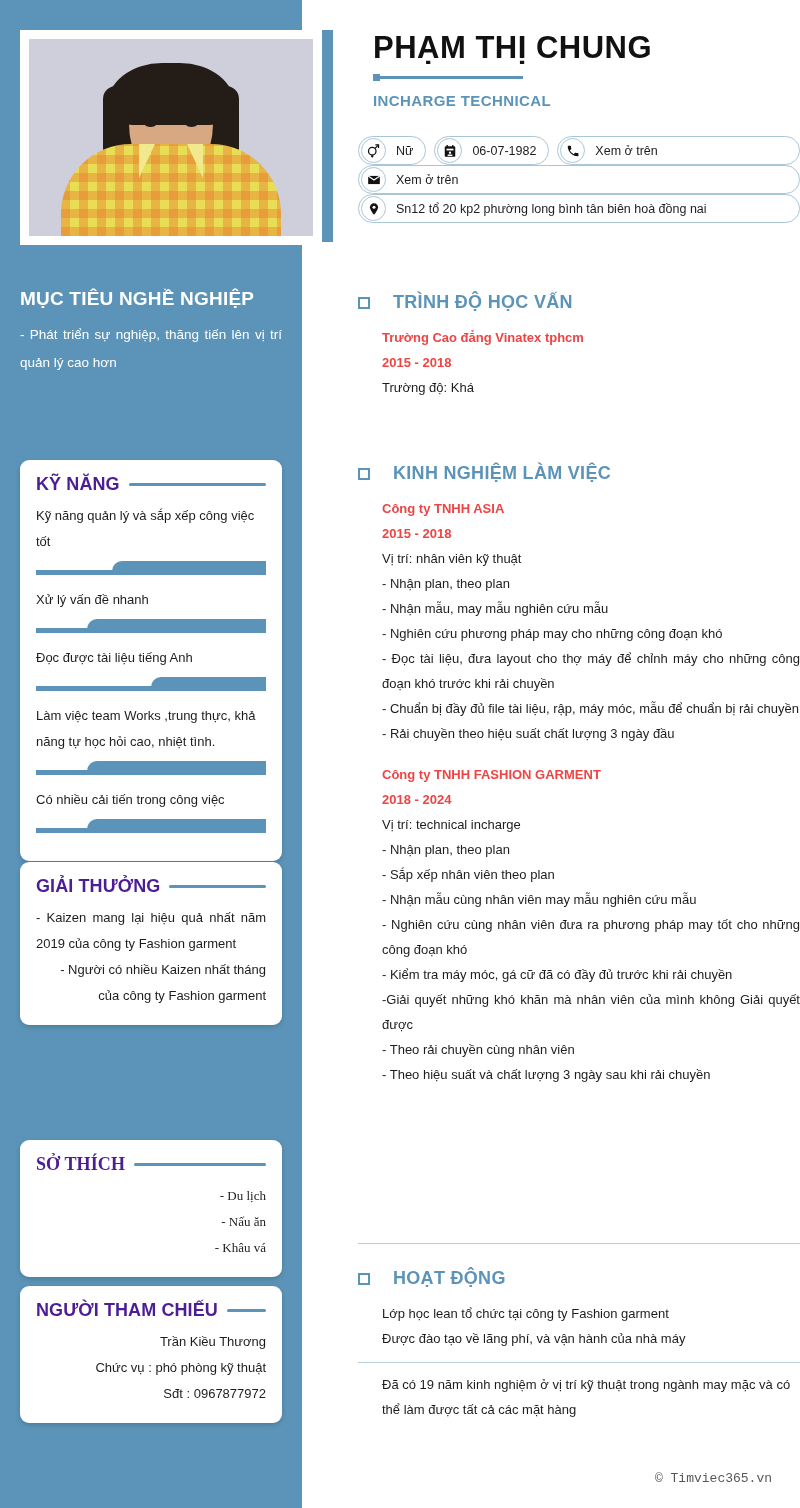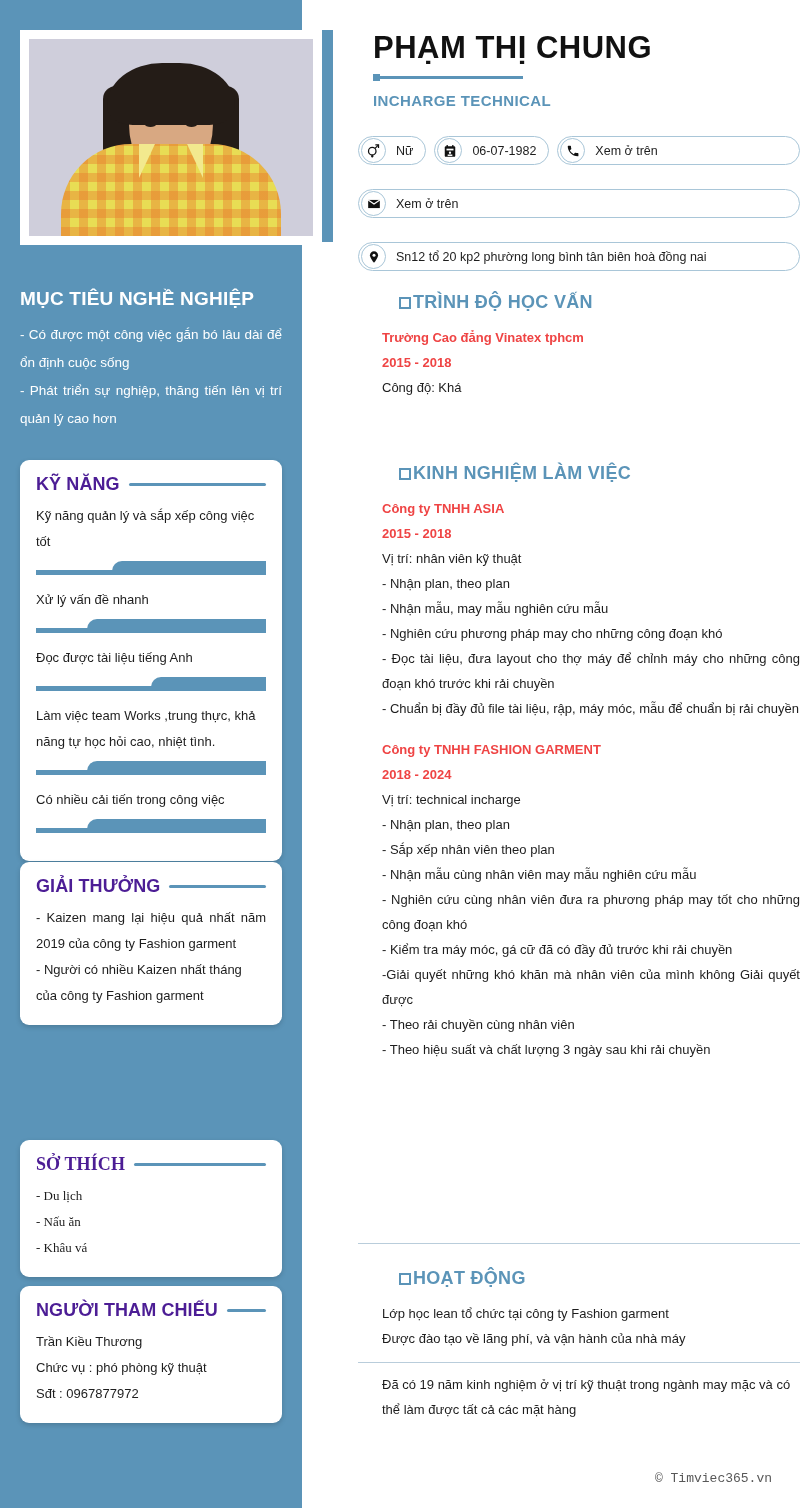--- a/index.html
+++ b/index.html
@@ -107,21 +107,21 @@
     border-radius: 9px;
     box-shadow: 0 2px 5px rgba(0,0,0,.17);
     padding: 14px 16px 16px 16px;
   }
   .card-head { display: flex; align-items: center; gap: 9px; margin-bottom: 8px; }
   .card-head h3 {
     font-size: 18px; font-weight: bold; color: #4c1d95;
     white-space: nowrap; letter-spacing: .1px;
   }
   .card-rule { flex: 1; height: 3px; background: #5b94b8; border-radius: 2px; }
-  .card p, .card li { font-size: 13px; color: #1d1d1d; line-height: 26px; }
+  .card p, .card li { font-size: 13px; color: #1d1d1d; line-height: 26px; text-align: right; }
   .card .just { text-align: justify; }
 
   
   .skill { margin-bottom: 4px; }
   .skill .lbl { font-size: 13px; color: #1d1d1d; line-height: 26px; }
   .bar { position: relative; height: 14px; margin: 6px 0 12px 0; }
   .bar .track {
     position: absolute; left: 0; bottom: 0;
     width: 100%; height: 5px; background: #5b94b8;
   }
@@ -148,39 +148,39 @@
     width: 7px; height: 7px; background: #5b94b8;
   }
   #job-title {
     position: absolute; left: 40px; top: 92px;
     font-size: 15px; font-weight: bold; color: #5b94b8;
     letter-spacing: .4px;
   }
 
   
   #contact { position: absolute; left: 25px; top: 136px; width: 442px; }
-  .pill-row { display: flex; gap: 8px; margin-bottom: 24px; }
+  .pill-row { display: flex; gap: 8px; margin-bottom: 0; }
   .pill {
     display: flex; align-items: center;
     border: 1px solid #a9c6d8; border-radius: 16px;
     height: 29px; padding: 0 12px 0 2px;
   }
   .pill .ico {
     width: 25px; height: 25px; flex: 0 0 25px;
     border: 1px solid #a9c6d8; border-radius: 50%;
     display: flex; align-items: center; justify-content: center;
     background: #ffffff; margin-right: 10px;
   }
   .pill .txt { font-size: 12.5px; color: #1d1d1d; white-space: nowrap; }
   .pill.grow { flex: 1; }
   .pill.full { width: 100%; }
 
   
   .sec { position: absolute; left: 25px; width: 442px; }
-  .sec-head { display: flex; align-items: center; gap: 2px; margin-bottom: 12px; margin-left: 41px; }
+  .sec-head { display: flex; align-items: center; gap: 23px; margin-bottom: 12px; }
   .sec-box {
     width: 12px; height: 12px; flex: 0 0 12px;
     border: 2px solid #5b94b8;
   }
   .sec-head h2 {
     font-size: 18px; font-weight: bold; color: #5b94b8; letter-spacing: .3px;
   }
   .sec-body { padding-left: 24px; }
   .sec-body .b { font-size: 13px; font-weight: bold; color: #ef4444; line-height: 25px; }
   .sec-body .t { font-size: 13px; color: #1d1d1d; line-height: 25px; }
@@ -218,21 +218,20 @@
       <div class="p-hairfront"></div>
       <div class="p-body">
         <div class="p-collar-l"></div>
         <div class="p-collar-r"></div>
       </div>
     </div>
   </div>
 
   <div id="objective">
     <h2>MỤC TIÊU NGHỀ NGHIỆP</h2>
-    <p>- Có được một công việc gắn bó lâu dài để ổn định cuộc sống</p>
     <p>- Phát triển sự nghiệp, thăng tiến lên vị trí quản lý cao hơn</p>
   </div>
 
   <div class="card" style="top:460px;">
     <div class="card-head">
       <h3>KỸ NĂNG</h3>
       <div class="card-rule"></div>
     </div>
     <div id="skills-list">
         <div class="skill">
@@ -371,39 +370,40 @@
     </div>
 
     <div class="sec" style="top:292px;">
       <div class="sec-head">
         <span class="sec-box"></span>
         <h2>TRÌNH ĐỘ HỌC VẤN</h2>
       </div>
       <div class="sec-body">
         <div class="b">Trường Cao đẳng Vinatex tphcm</div>
         <div class="b">2015 - 2018</div>
-        <div class="t">Công độ: Khá</div>
+        <div class="t">Trường độ: Khá</div>
       </div>
     </div>
 
     <div class="sec" style="top:463px;">
       <div class="sec-head">
         <span class="sec-box"></span>
         <h2>KINH NGHIỆM LÀM VIỆC</h2>
       </div>
       <div class="sec-body" id="experience-body">
           <div>
             <div class="b">Công ty TNHH ASIA</div>
             <div class="b">2015 - 2018</div>
             <div class="t">Vị trí: nhân viên kỹ thuật</div>
             <div class="t j">- Nhận plan, theo plan</div>
             <div class="t j">- Nhận mẫu, may mẫu nghiên cứu mẫu</div>
             <div class="t j">- Nghiên cứu phương pháp may cho những công đoạn khó</div>
             <div class="t j">- Đọc tài liệu, đưa layout cho thợ máy để chỉnh máy cho những công đoạn khó trước khi rải chuyền</div>
             <div class="t j">- Chuẩn bị đầy đủ file tài liệu, rập, máy móc, mẫu để chuẩn bị rải chuyền</div>
+            <div class="t j">- Rải chuyền theo hiệu suất chất lượng 3 ngày đầu</div>
           </div>
           <div class="gap"></div>
           <div>
             <div class="b">Công ty TNHH FASHION GARMENT</div>
             <div class="b">2018 - 2024</div>
             <div class="t">Vị trí: technical incharge</div>
             <div class="t j">- Nhận plan, theo plan</div>
             <div class="t j">- Sắp xếp nhân viên theo plan</div>
             <div class="t j">- Nhận mẫu cùng nhân viên may mẫu nghiên cứu mẫu</div>
             <div class="t j">- Nghiên cứu cùng nhân viên đưa ra phương pháp may tốt cho những công đoạn khó</div>

